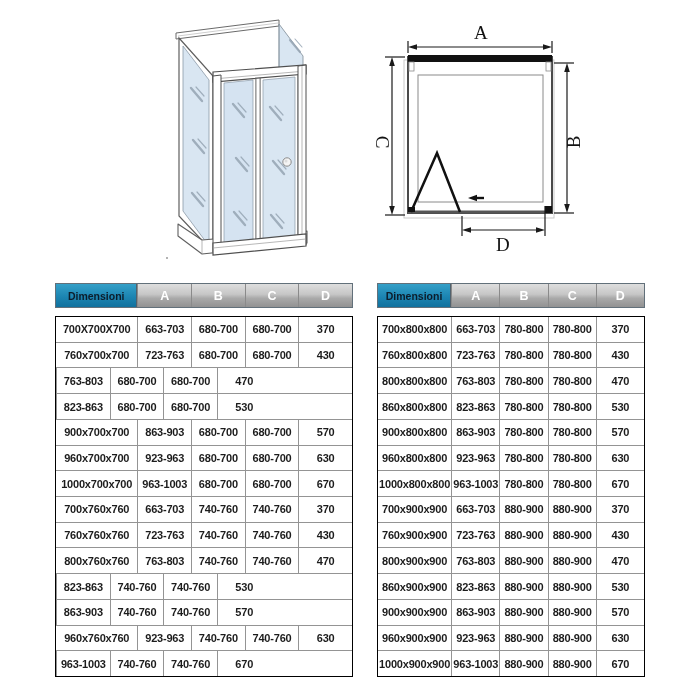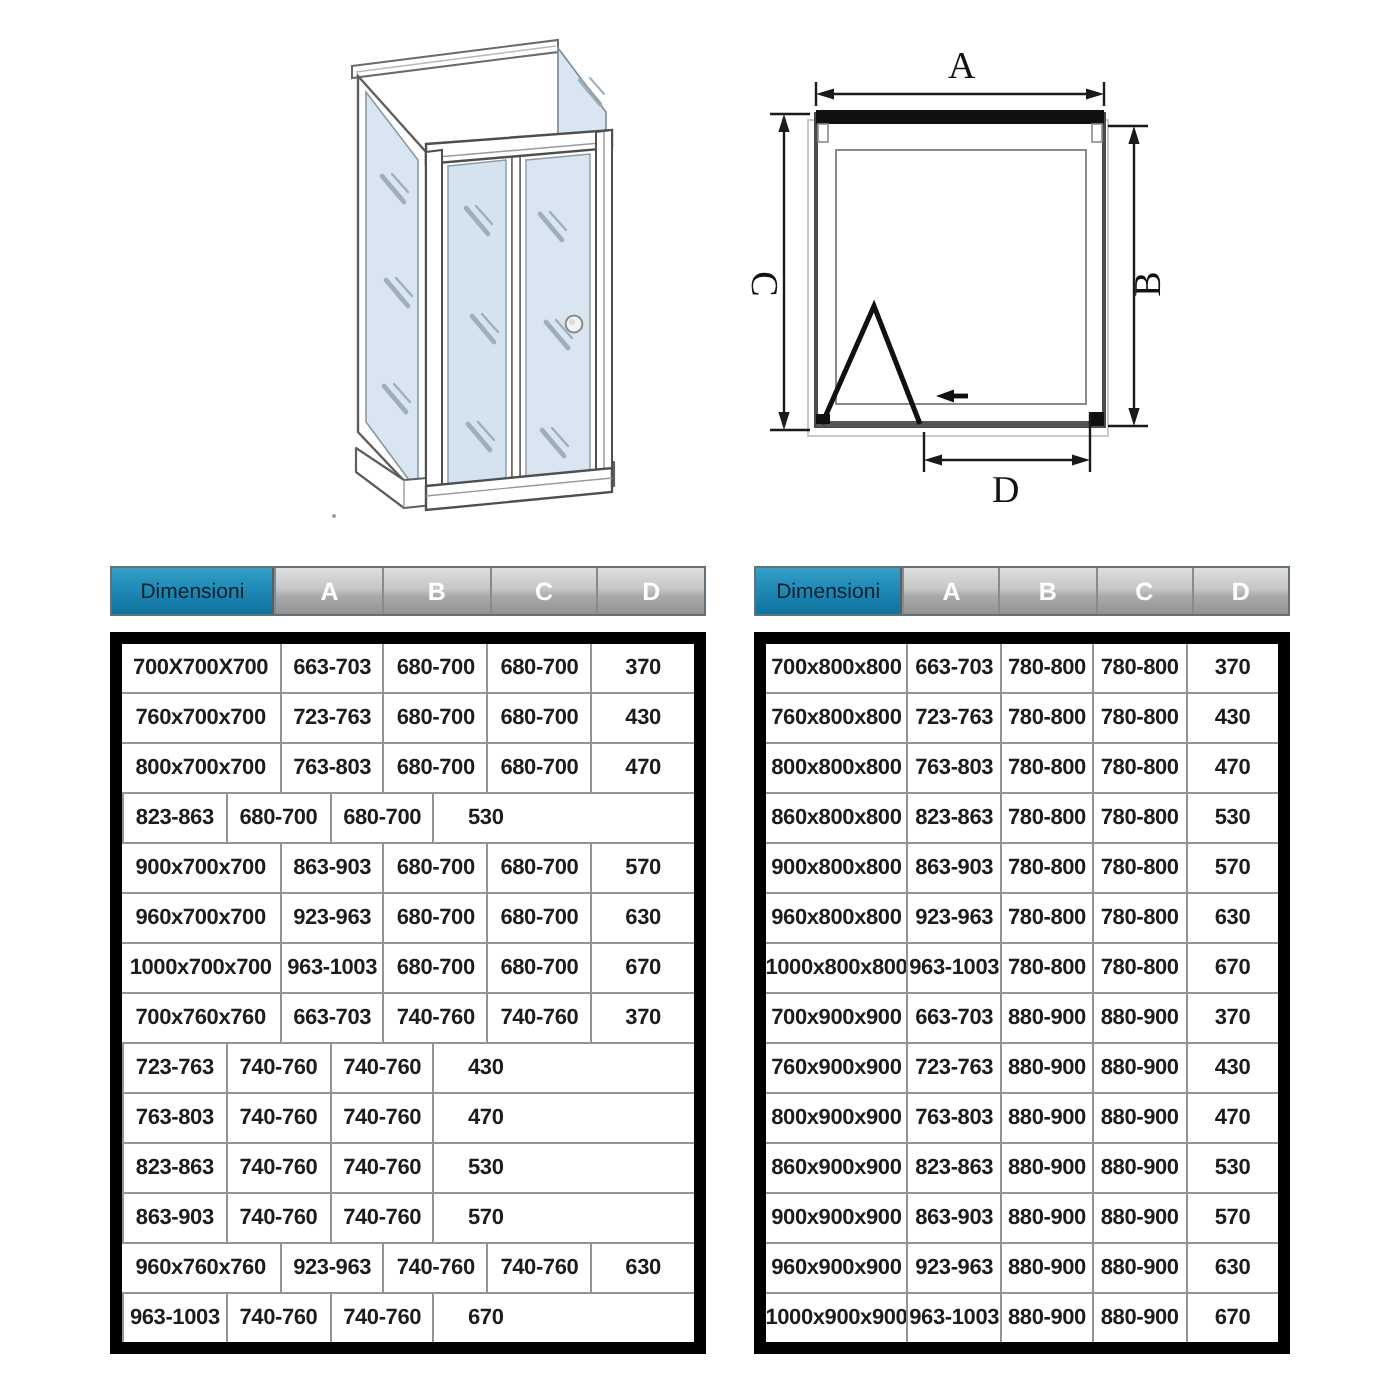--- a/index.html
+++ b/index.html
@@ -11,24 +11,24 @@
   svg{display:block;width:100%;height:100%;}
   .dimlabel{font-family:"Liberation Serif",serif;font-size:19px;fill:#131313;}
   
   .spec-table{position:absolute;top:283px;}
   .spec-table.left{left:55px;width:298px;}
   .spec-table.right{left:377px;width:268px;}
   .thead{display:flex;height:25px;border:1px solid #62707a;box-sizing:border-box;
          margin-bottom:8px;}
   .hcell{display:flex;align-items:center;justify-content:center;box-sizing:border-box;}
   .hcell.dim{width:27.5%;background:linear-gradient(180deg,#35a0c8 0%,#1c85b2 55%,#10719e 100%);
-             color:#0c1d2b;font-size:10.5px;font-weight:normal;border-right:1px solid #50616d;}
+             color:#0c1d2b;font-size:10.5px;font-weight:bold;border-right:1px solid #50616d;}
   .hcell.col{width:18.125%;background:linear-gradient(180deg,#dedede 0%,#c6c6c6 45%,#a9a9a9 62%,#929292 100%);
              color:#ffffff;font-size:12.5px;font-weight:bold;border-left:1px solid #8a8a8a;}
-  .tbody{height:361px;display:flex;flex-direction:column;border:6px solid #000000;
+  .tbody{height:361px;display:flex;flex-direction:column;border:1px solid #000000;
          box-sizing:border-box;background:#fff;}
   .trow{flex:1;display:flex;}
   .trow + .trow{border-top:1px solid #949494;}
   .tcell{display:flex;align-items:center;justify-content:center;box-sizing:border-box;
          width:18.125%;font-size:11px;font-weight:bold;color:#1c1c1c;letter-spacing:-0.2px;
          border-left:1px solid #949494;}
   .tcell.first{width:27.5%;border-left:none;}
   
   .streak line{stroke:#96a5b3;stroke-linecap:round;opacity:.85;}
 </style>
@@ -196,21 +196,20 @@
           <div class="tcell">370</div>
         </div>
         <div class="trow">
           <div class="tcell first">760x700x700</div>
           <div class="tcell">723-763</div>
           <div class="tcell">680-700</div>
           <div class="tcell">680-700</div>
           <div class="tcell">430</div>
         </div>
         <div class="trow">
-          <div class="tcell first">800x700x700</div>
           <div class="tcell">763-803</div>
           <div class="tcell">680-700</div>
           <div class="tcell">680-700</div>
           <div class="tcell">470</div>
         </div>
         <div class="trow">
           <div class="tcell">823-863</div>
           <div class="tcell">680-700</div>
           <div class="tcell">680-700</div>
           <div class="tcell">530</div>
@@ -237,26 +236,28 @@
           <div class="tcell">670</div>
         </div>
         <div class="trow">
           <div class="tcell first">700x760x760</div>
           <div class="tcell">663-703</div>
           <div class="tcell">740-760</div>
           <div class="tcell">740-760</div>
           <div class="tcell">370</div>
         </div>
         <div class="trow">
+          <div class="tcell first">760x760x760</div>
           <div class="tcell">723-763</div>
           <div class="tcell">740-760</div>
           <div class="tcell">740-760</div>
           <div class="tcell">430</div>
         </div>
         <div class="trow">
+          <div class="tcell first">800x760x760</div>
           <div class="tcell">763-803</div>
           <div class="tcell">740-760</div>
           <div class="tcell">740-760</div>
           <div class="tcell">470</div>
         </div>
         <div class="trow">
           <div class="tcell">823-863</div>
           <div class="tcell">740-760</div>
           <div class="tcell">740-760</div>
           <div class="tcell">530</div>

